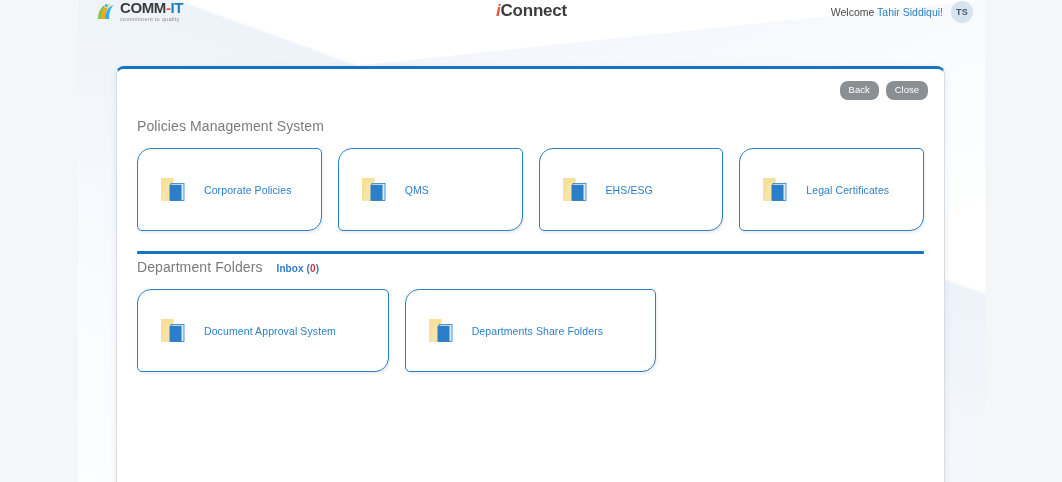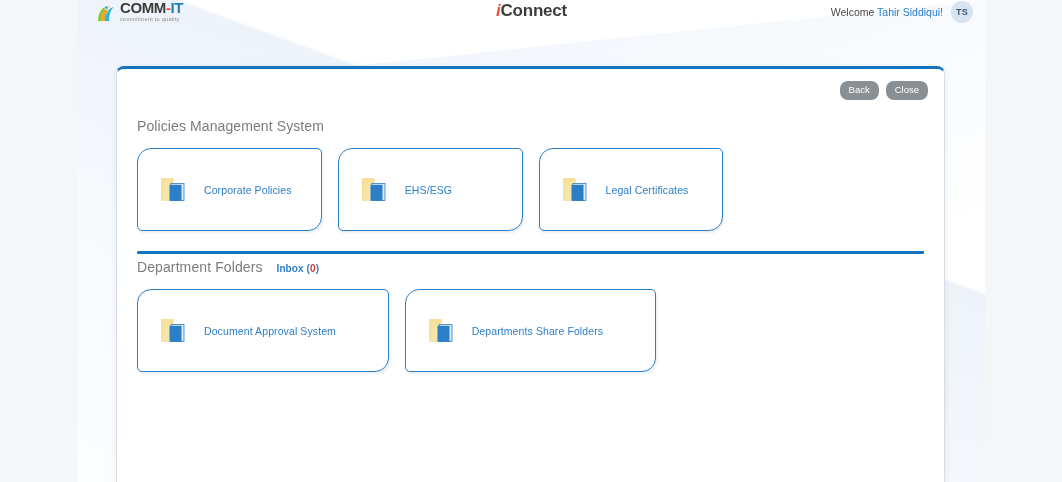--- a/index.html
+++ b/index.html
@@ -63,21 +63,21 @@
     width: 907px;
     height: 30px;
     z-index: 6;
   }
 
   .brand {
     position: absolute;
     left: 18px;
     top: 0px;
     display: flex;
-    align-items: flex-end;
+    align-items: center;
     gap: 4px;
   }
   .brand-mark { width: 20px; height: 19px; margin-top: 1px; }
   .brand-text { display: flex; flex-direction: column; line-height: 1; }
   .brand-name {
     font-size: 15px;
     font-weight: bold;
     letter-spacing: -0.4px;
     color: #3b3b3b;
     white-space: nowrap;
@@ -290,20 +290,30 @@
           <path d="M1 3 h12.5 v23 H1 Z" fill="#f6e09a"></path>
           <path d="M1 26 L6.5 8 H22 L16.5 26 Z" fill="#f7e4a9"></path>
           <rect x="11" y="8.5" width="13" height="17" fill="#dfe9f4" stroke="#2b7fc9" stroke-width="0.8"></rect>
           <rect x="9.5" y="9.8" width="12" height="16" fill="#2b7fc9"></rect>
         </svg>
         <span class="card-label">Corporate Policies</span>
       </div>
 
 
 
+      <div class="card">
+        <svg class="folder-icon" viewBox="0 0 34 30">
+          <path d="M1 3 h11 l2.4 3 H1 Z" fill="#efd27c"></path>
+          <path d="M1 3 h12.5 v23 H1 Z" fill="#f6e09a"></path>
+          <path d="M1 26 L6.5 8 H22 L16.5 26 Z" fill="#f7e4a9"></path>
+          <rect x="11" y="8.5" width="13" height="17" fill="#dfe9f4" stroke="#2b7fc9" stroke-width="0.8"></rect>
+          <rect x="9.5" y="9.8" width="12" height="16" fill="#2b7fc9"></rect>
+        </svg>
+        <span class="card-label">QMS</span>
+      </div>
 
       <div class="card">
         <svg class="folder-icon" viewBox="0 0 34 30">
           <path d="M1 3 h11 l2.4 3 H1 Z" fill="#efd27c"></path>
           <path d="M1 3 h12.5 v23 H1 Z" fill="#f6e09a"></path>
           <path d="M1 26 L6.5 8 H22 L16.5 26 Z" fill="#f7e4a9"></path>
           <rect x="11" y="8.5" width="13" height="17" fill="#dfe9f4" stroke="#2b7fc9" stroke-width="0.8"></rect>
           <rect x="9.5" y="9.8" width="12" height="16" fill="#2b7fc9"></rect>
         </svg>
         <span class="card-label">EHS/ESG</span>

